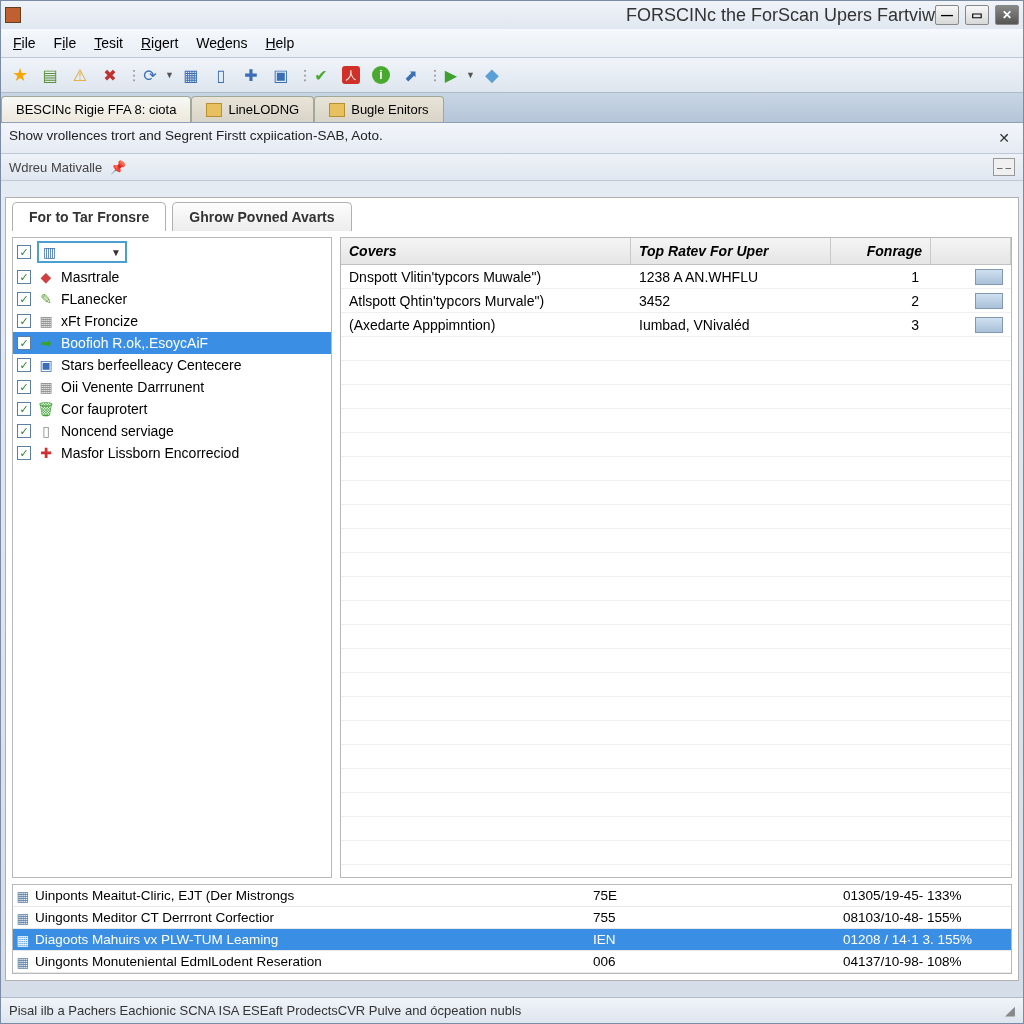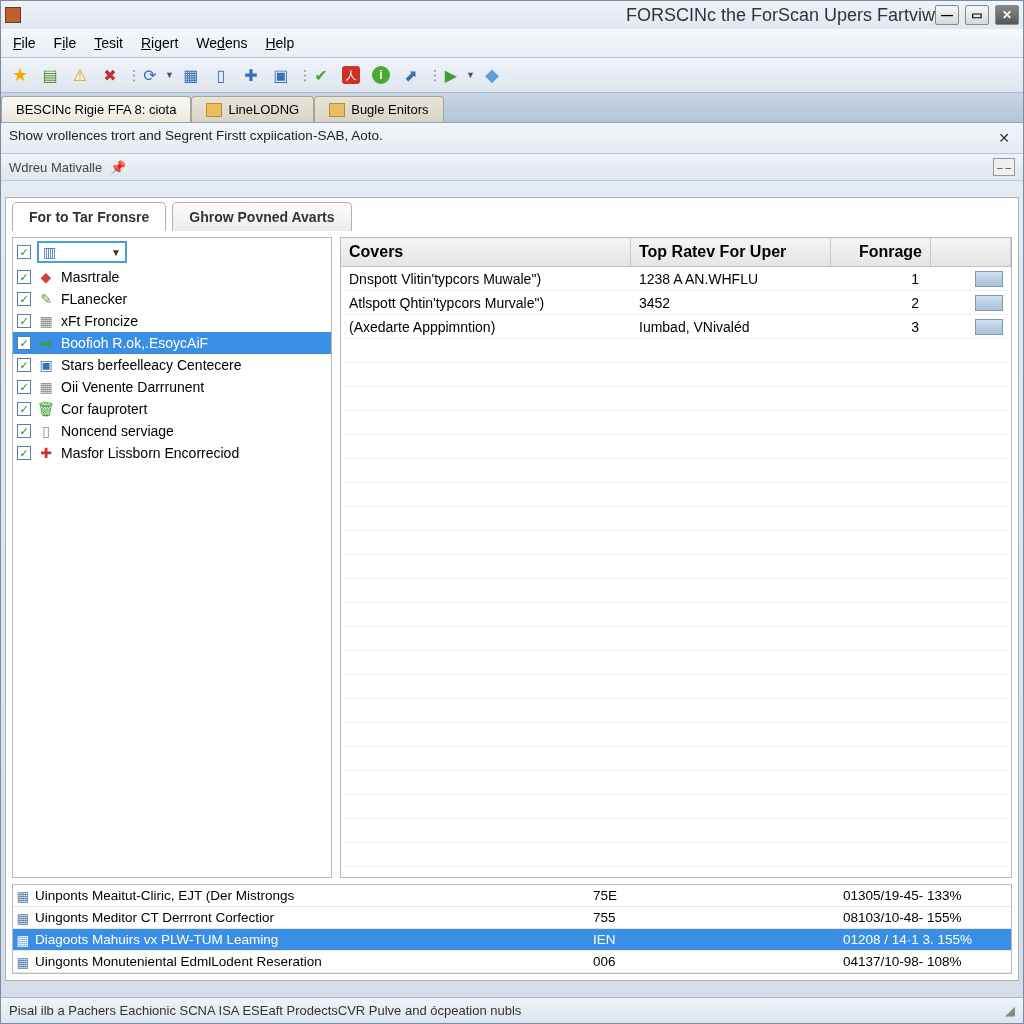--- a/index.html
+++ b/index.html
@@ -44,21 +44,21 @@
 .main-content { flex: 1; display: flex; flex-direction: column; background: #fff; border: 1px solid #b0b0b0; margin: 16px 4px; overflow: hidden; }
 .two-panes { display: flex; flex: 1; overflow: hidden; }
 .left-pane { width: 320px; border: 1px solid #b8b8b8; margin: 6px 4px 6px 6px; background: #fff; overflow: auto; }
 .left-row { display: flex; align-items: center; gap: 6px; padding: 3px 4px; font-size: 14px; }
 .left-row.selected { background: #3a8fe5; color: #fff; }
 .left-row .cb { width: 14px; height: 14px; border: 1px solid #5a7fa5; background: #fff; display: flex; align-items: center; justify-content: center; color: #2a7f3a; font-size: 11px; }
 .left-row .icn { width: 18px; text-align: center; font-size: 14px; }
 .dropdown { border: 2px solid #4aa0d0; height: 22px; width: 90px; display: flex; align-items: center; padding: 0 4px; background: #fff; }
 .dropdown .dd-arrow { margin-left: auto; font-size: 10px; color: #333; }
 .right-pane { flex: 1; border: 1px solid #b8b8b8; margin: 6px 6px 6px 4px; background: #fff; display: flex; flex-direction: column; overflow: hidden; }
-.grid-header { display: flex; background: linear-gradient(#f5f5f5,#e5e5e5); border-bottom: 1px solid #c0c0c0; font-weight: bold; font-size: 16px; }
+.grid-header { display: flex; background: linear-gradient(#f5f5f5,#e5e5e5); border-bottom: 1px solid #c0c0c0; font-weight: bold; font-size: 14px; font-style: italic; }
 .grid-header .gh { padding: 5px 8px; border-right: 1px solid #c8c8c8; }
 .gh1 { width: 290px; } .gh2 { width: 200px; } .gh3 { width: 100px; text-align: right; }
 .grid-body { flex: 1; overflow: auto; background: repeating-linear-gradient(#fff, #fff 23px, #f0f0f0 23px, #f0f0f0 24px); }
 .grid-row { display: flex; font-size: 14px; height: 24px; align-items: center; }
 .grid-row .gc1 { width: 290px; padding-left: 8px; }
 .grid-row .gc2 { width: 200px; padding-left: 8px; }
 .grid-row .gc3 { width: 100px; text-align: right; padding-right: 12px; }
 .grid-row .gc4 { flex: 1; display: flex; justify-content: flex-end; padding-right: 8px; }
 .thumb { width: 28px; height: 16px; background: linear-gradient(#d0e0f0,#a8c0d8); border: 1px solid #8098b0; }
 .bottom-grid { border: 1px solid #b8b8b8; margin: 0 6px 6px 6px; display: flex; flex-direction: column; }

